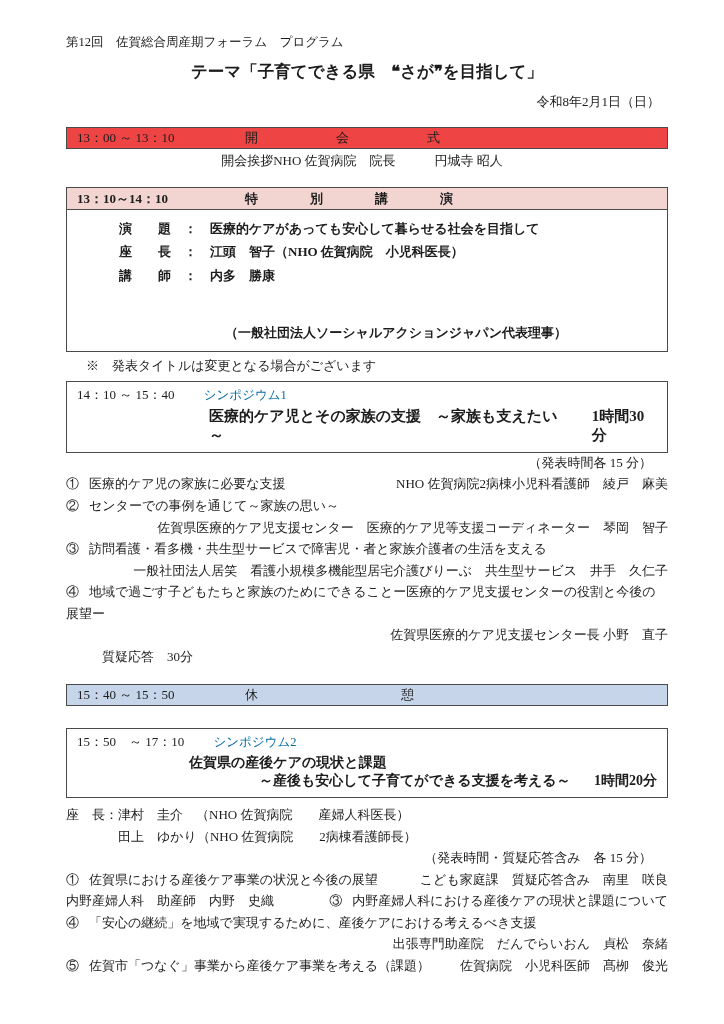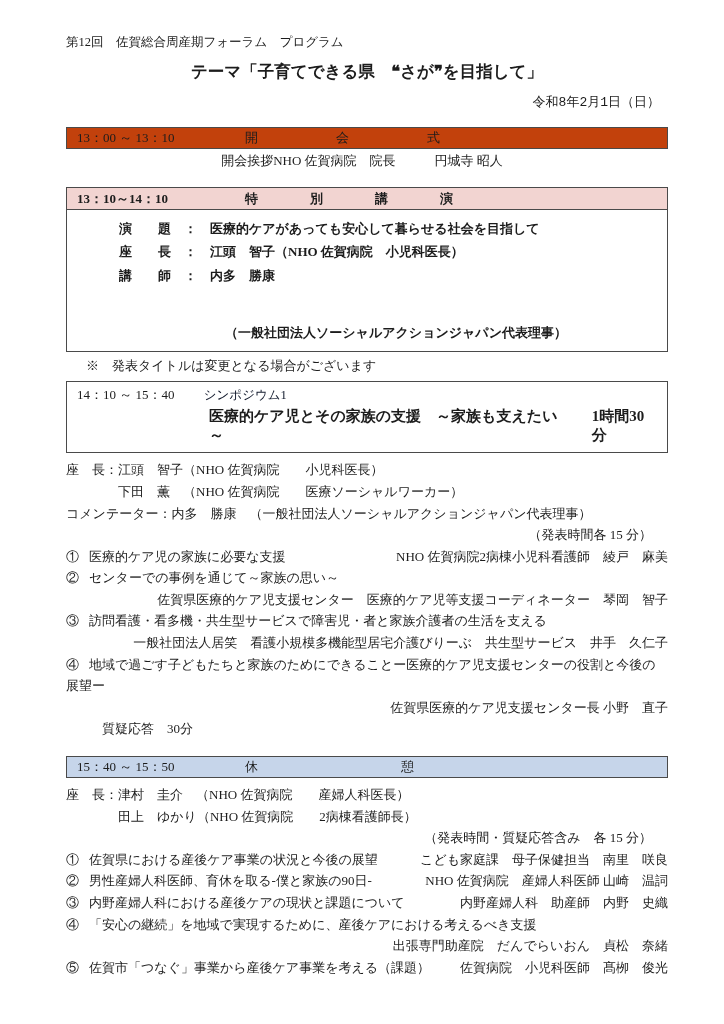--- a/index.html
+++ b/index.html
@@ -4,42 +4,42 @@
 <style>
   html,body { margin:0; padding:0; background:#ffffff; }
   .page {
     position:relative; width:724px; height:1024px; box-sizing:border-box;
     padding:34px 56px 0 66px; background:#fff; overflow:hidden;
     font-family:"Liberation Serif","DejaVu Serif",serif;
     font-size:13px; color:#1c1c1c;border-radius:30px;
   }
   .doc-title { font-size:12.5px; margin-bottom:10px; }
   .theme { font-size:16.5px; font-weight:bold; text-align:center; margin-bottom:10px;font-family:Liberation Serif, serif; }
-  .date  { font-size:13px; text-align:right; padding-right:8px; margin-bottom:4px;font-family:Liberation Mono, monospace; }
+  .date  { font-size:13px; text-align:right; padding-right:8px; margin-bottom:4px; }
 
   .banner {
     display:flex; align-items:center; height:22px;
     border:1px solid var(--border-gray,#4a4a4a); padding-left:10px; box-sizing:border-box;
   }
   .banner.blue { background:var(--banner-blue,#c6d5ea); }
-  .banner.white { background:#c2410c;justify-content:center; }
+  .banner.white { background:#ef4444;justify-content:center; }
   .banner.pink { background:var(--banner-pink,#f2d4d1); font-weight:bold; border:none; border-bottom:1px solid var(--border-gray,#4a4a4a); }
   .banner .time { width:168px; flex:0 0 auto; }
   .banner .label { flex:1; }
 
   .split { display:flex; justify-content:center; margin-top:3px; padding-right:10px; }
 
   .lecture-box { border:1px solid var(--border-gray,#4a4a4a); margin-top:17px; }
   .lecture-body { padding:7px 10px 6px 52px; font-weight:bold; line-height:1.8; }
   .lecture-body .org { padding-left:106px;margin-top:34px; }
 
   .note { margin-top:5px; padding-left:20px; }
 
   .sym-box { border:1px solid var(--border-gray,#4a4a4a); margin-top:6px; padding:4px 10px 7px 10px; }
-  .session { margin-left:26px; font-size:12.5px; color:#0f172a; }
+  .session { margin-left:26px; font-size:12.5px; color:#0369a1; }
   .sym-title-row { display:flex; justify-content:space-between; padding-left:132px; font-weight:bold; font-size:15px; margin-top:3px;gap:32px; }
   .sym2-title { font-weight:bold; font-size:14px; padding-left:112px; margin-top:3px; }
   .sym2-sub-row { display:flex; justify-content:space-between; padding-left:182px; font-weight:bold; font-size:14px; }
 
   .block { margin-top:6px; line-height:1.7; }
   .indent { padding-left:52px; }
   .time-note { text-align:right; padding-right:16px; line-height:1.6; }
   .items { line-height:1.66; }
   .item-split { display:flex; justify-content:space-between; }
   .num { margin-right:10px; }
@@ -86,25 +86,20 @@
     <div>
       <span>14：10 ～ 15：40</span>
       <span class="session">シンポジウム1</span>
     </div>
     <div class="sym-title-row">
       <span>医療的ケア児とその家族の支援　～家族も支えたい～</span>
       <span>1時間30分</span>
     </div>
   </div>
 
-  <div class="block">
-    <div>座　長：江頭　智子（NHO 佐賀病院　　小児科医長）</div>
-    <div class="indent">下田　薫　（NHO 佐賀病院　　医療ソーシャルワーカー）</div>
-    <div>コメンテーター：内多　勝康　（一般社団法人ソーシャルアクションジャパン代表理事）</div>
-  </div>
   <div class="time-note">（発表時間各 15 分）</div>
 
   <div class="items">
     <div class="item-split">
       <span><span class="num">①</span><span>医療的ケア児の家族に必要な支援</span></span>
       <span>NHO 佐賀病院2病棟小児科看護師　綾戸　麻美</span>
     </div>
     <div>
       <span class="num">②</span><span>センターでの事例を通じて～家族の思い～</span>
     </div>
@@ -118,39 +113,46 @@
     </div>
     <div class="speaker-line">佐賀県医療的ケア児支援センター長 小野　直子</div>
     <div class="qa">質疑応答　30分</div>
   </div>
 
   <div class="banner blue mt16">
     <span class="time">15：40 ～ 15：50</span>
     <span class="label">休　　　　　　　　　　　憩</span>
   </div>
 
+  <div class="sym-box mt22">
+    <div>
+      <span>15：50　～ 17：10</span>
+      <span class="session">シンポジウム2</span>
+    </div>
+    <div class="sym2-title">佐賀県の産後ケアの現状と課題</div>
+    <div class="sym2-sub-row">
+      <span>～産後も安心して子育てができる支援を考える～</span>
+      <span>1時間20分</span>
+    </div>
+  </div>
 
   <div class="block">
     <div>座　長：津村　圭介　（NHO 佐賀病院　　産婦人科医長）</div>
     <div class="indent">田上　ゆかり（NHO 佐賀病院　　2病棟看護師長）</div>
   </div>
   <div class="time-note">（発表時間・質疑応答含み　各 15 分）</div>
 
   <div class="items">
     <div class="item-split">
       <span><span class="num">①</span><span>佐賀県における産後ケア事業の状況と今後の展望</span></span>
-      <span>こども家庭課　母子保健担当　南里　咲良</span>
+      <span>こども家庭課　質疑応答含み　南里　咲良</span>
     </div>
     <div class="item-split">
-      <span><span class="num">②</span><span>男性産婦人科医師、育休を取る-僕と家族の90日-</span></span>
-      <span>NHO 佐賀病院　産婦人科医師 山崎　温詞</span>
-    </div>
-    <div class="item-split">
+      <span>内野産婦人科　助産師　内野　史織</span>
       <span><span class="num">③</span><span>内野産婦人科における産後ケアの現状と課題について</span></span>
-      <span>内野産婦人科　助産師　内野　史織</span>
     </div>
     <div>
       <span class="num">④</span><span>「安心の継続」を地域で実現するために、産後ケアにおける考えるべき支援</span>
     </div>
     <div class="speaker-line">出張専門助産院　だんでらいおん　貞松　奈緒</div>
     <div class="item-split">
       <span><span class="num">⑤</span><span>佐賀市「つなぐ」事業から産後ケア事業を考える（課題）</span></span>
       <span>佐賀病院　小児科医師　髙栁　俊光</span>
     </div>
   </div>

